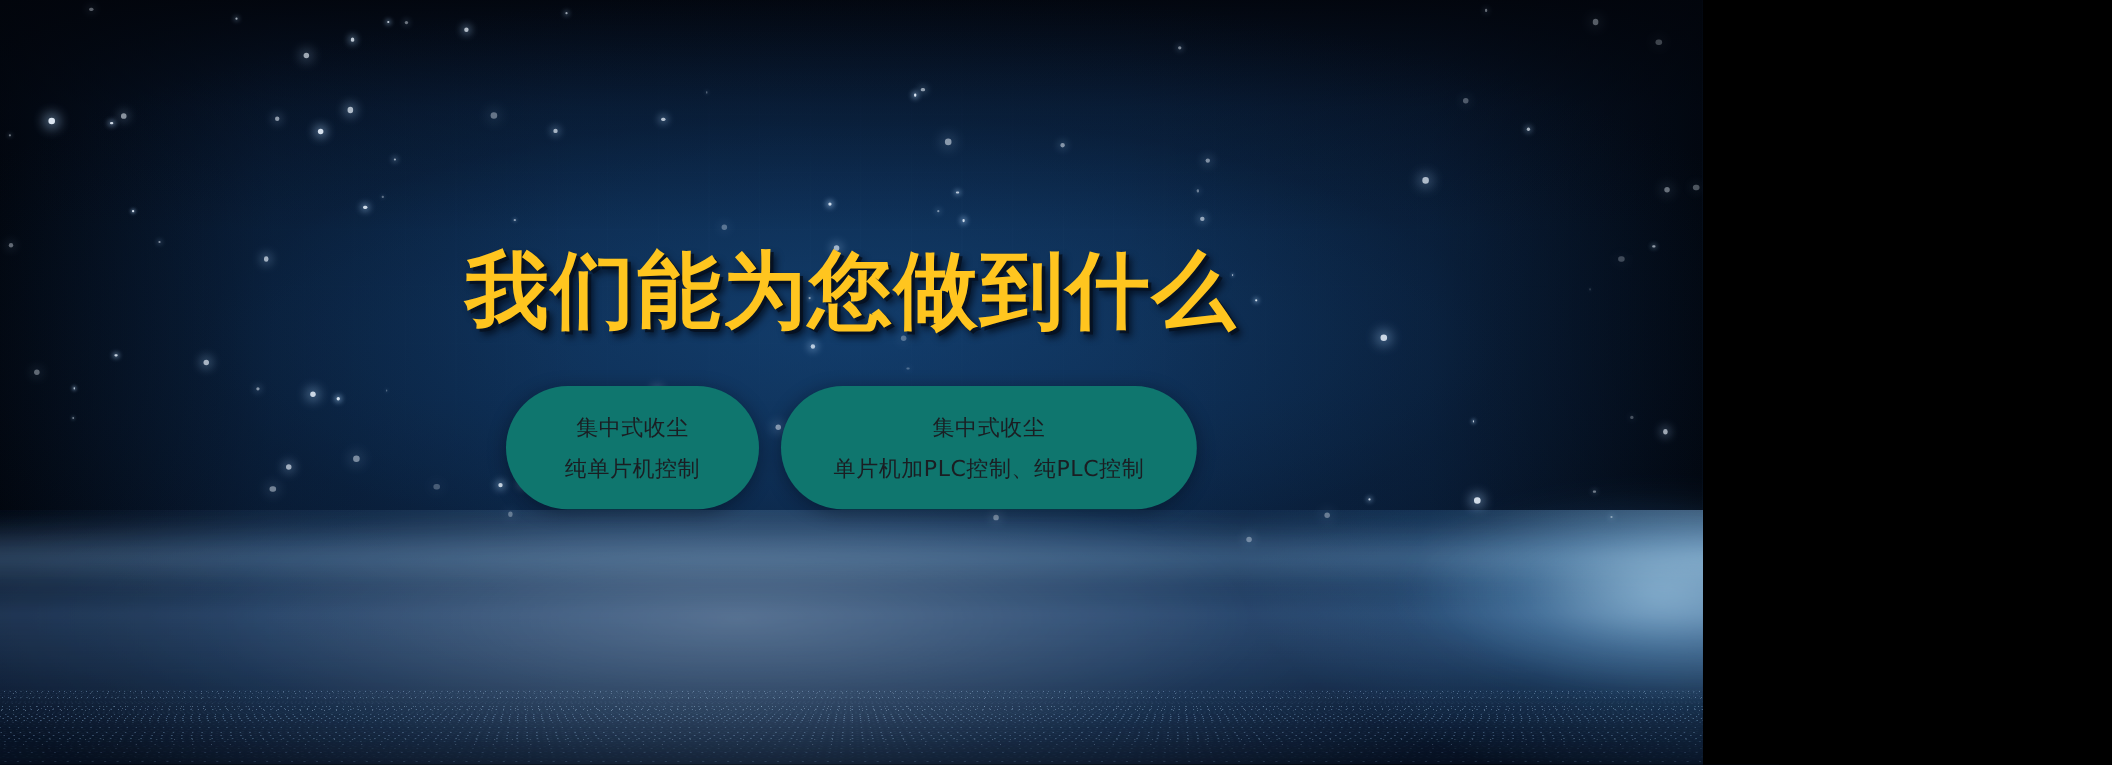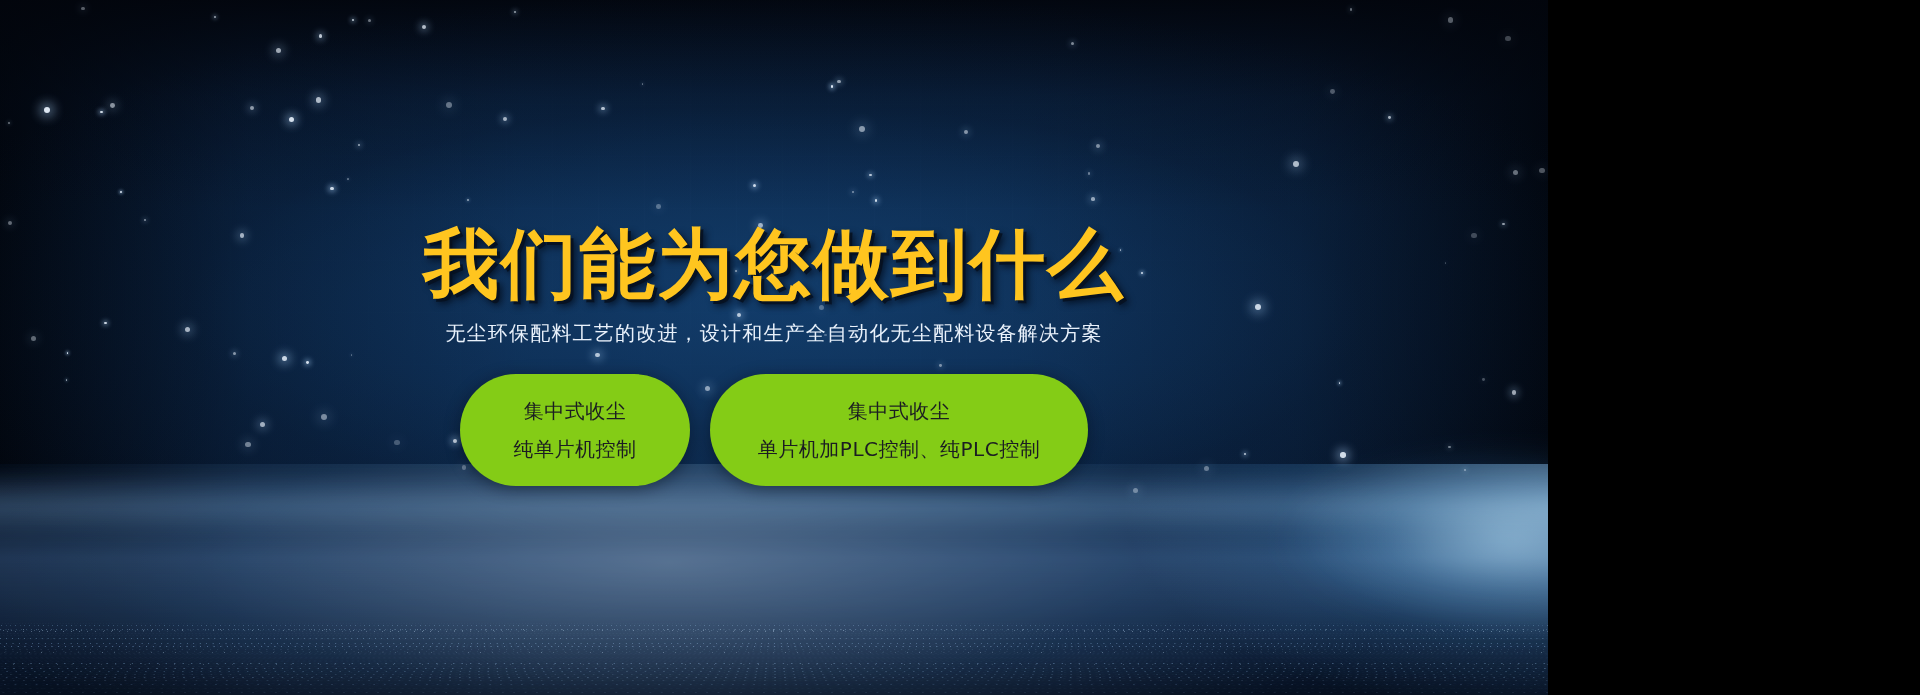--- a/index.html
+++ b/index.html
@@ -190,33 +190,34 @@
     white-space: nowrap;
   }
 
   .pills {
     margin-top: 27px;
     display: flex;
     align-items: stretch;
     gap: 20px;
   }
   .pill {
-    background: #84cc16;
+    background: #0f766e;
     border-radius: 58px;
     height: 112px;
     display: flex;
     flex-direction: column;
     align-items: center;
     justify-content: center;
     gap: 11px;
     color: #1b1d22;
     font-family: "DejaVu Sans", "Liberation Sans", sans-serif;
     font-size: 20px;
     letter-spacing: .5px;
     box-shadow: 0 3px 16px rgba(2,8,20,0.45);
+    margin-top: 22px;
   }
   .pill.p1 { width: 230px; }
   .pill.p2 { width: 232px; }
   .pill.p3 { width: 378px; }
   .pill-line { white-space: nowrap; }
 </style>
 </head>
 <body>
 
 <div id="banner">
@@ -347,21 +348,20 @@
     <div class="mesh-horizonglow"></div>
     <div class="mesh-lightsweep"></div>
   </div>
   <div class="edge-glow-right"></div>
 
   <div class="content">
 
     <div class="headline">我们能为您做到什么</div>
 
 
-    <div class="desc">无尘环保配料工艺的改进，设计和生产全自动化无尘配料设备解决方案</div>
 
     <div class="pills" id="pills">
         <div class="pill p1">
           <div class="pill-line">集中式收尘</div>
           <div class="pill-line">纯单片机控制</div>
         </div>
         <div class="pill p3">
           <div class="pill-line">集中式收尘</div>
           <div class="pill-line">单片机加PLC控制、纯PLC控制</div>
         </div>

